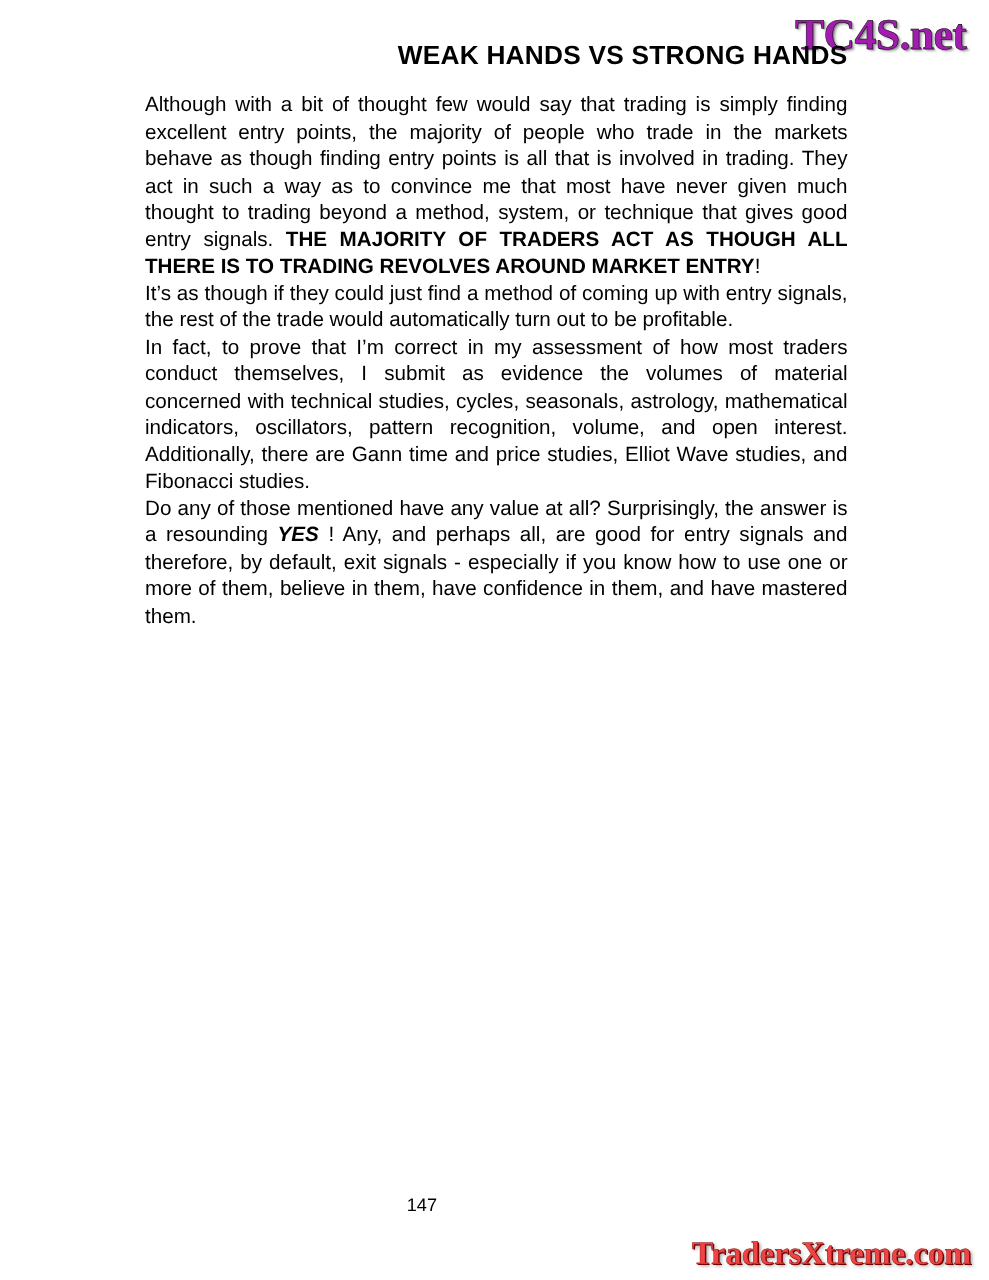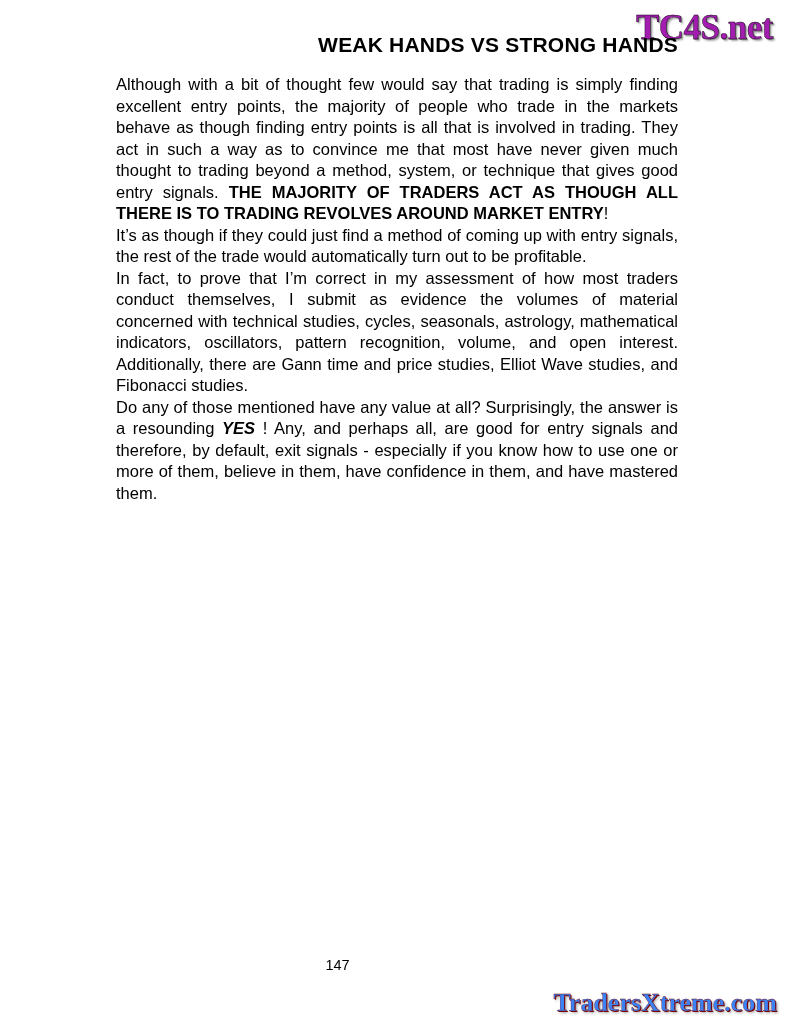--- a/index.html
+++ b/index.html
@@ -39,21 +39,21 @@
   }
 
   
   .wm-bottom {
     position: absolute;
     bottom: 6px;
     right: 14px;
     font-family: "Liberation Serif", serif;
     font-weight: bold;
     font-size: 26px;
-    color: #3b82f6;
+    color: #ef4444;
     text-shadow:
       1px 1px 0 #7a0000,
       2px 2px 3px rgba(0,0,0,0.4);
     -webkit-text-stroke: 0.3px #7a0000;
   }
 
   
   .wm-center {
     position: absolute;
     left: 232px;

